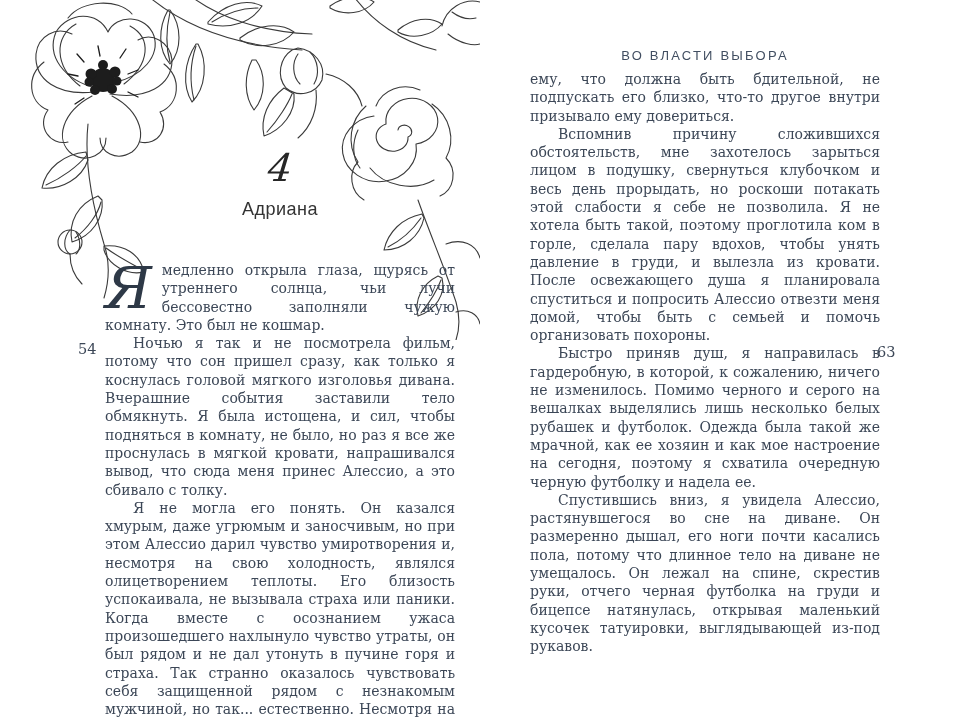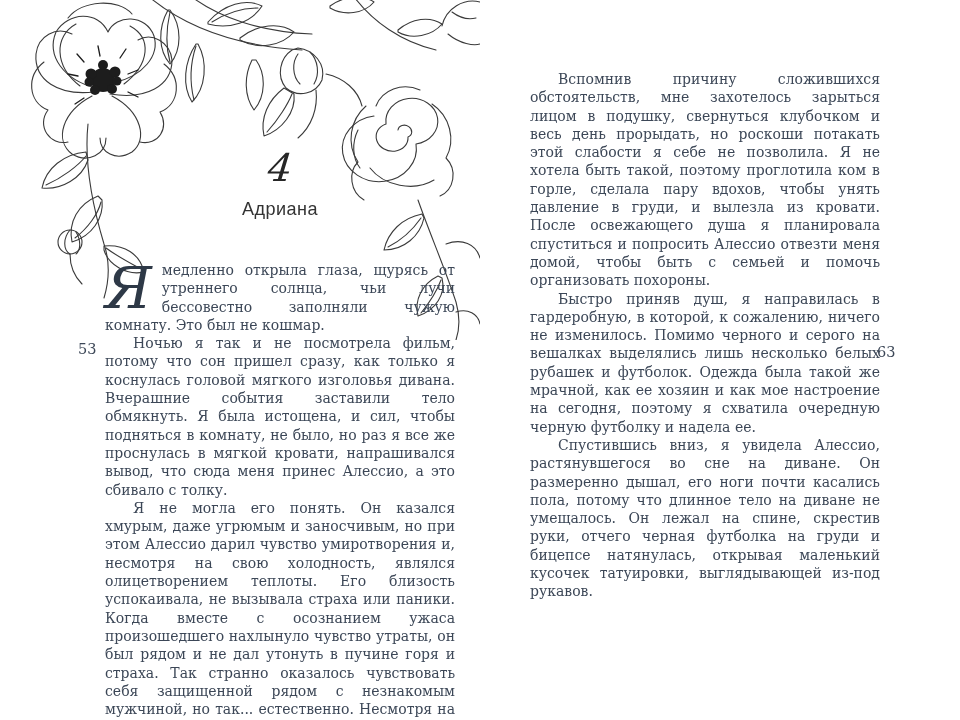--- a/index.html
+++ b/index.html
@@ -165,27 +165,29 @@
     <div class="chapter-number">4</div>
     <div class="chapter-title">Адриана</div>
   </div>
 
   <div class="textcol">
     <p class="no-indent"><span class="dropcap">Я</span><span>медленно открыла глаза, щурясь от утреннего солнца, чьи лучи бессовестно заполняли чужую комнату. Это был не кошмар.</span></p>
     <p>Ночью я так и не посмотрела фильм, потому что сон пришел сразу, как только я коснулась головой мягкого изголовья дивана. Вчерашние события заставили тело обмякнуть. Я была истощена, и сил, чтобы подняться в комнату, не было, но раз я все же проснулась в мягкой кровати, напрашивался вывод, что сюда меня принес Алессио, а это сбивало с толку.</p>
     <p>Я не могла его понять. Он казался хмурым, даже угрюмым и заносчивым, но при этом Алессио дарил чувство умиротворения и, несмотря на свою холодность, являлся олицетворением теплоты. Его близость успокаивала, не вызывала страха или паники. Когда вместе с осознанием ужаса произошедшего нахлынуло чувство утраты, он был рядом и не дал утонуть в пучине горя и страха. Так странно оказалось чувствовать себя защищенной рядом с незнакомым мужчиной, но так... естественно. Несмотря на то что разум кричал, что я не должна доверять</p>
   </div>
 
-  <div class="pagenum">53</div>
+  <div class="pagenum">54</div>
 </section>
 
 <section class="page right">
 
+  <div class="running-header">ВО ВЛАСТИ ВЫБОРА</div>
 
   <div class="textcol">
+    <p class="no-indent">ему, что должна быть бдительной, не подпускать его близко, что-то другое внутри призывало ему довериться.</p>
     <p>Вспомнив причину сложившихся обстоятельств, мне захотелось зарыться лицом в подушку, свернуться клубочком и весь день прорыдать, но роскоши потакать этой слабости я себе не позволила. Я не хотела быть такой, поэтому проглотила ком в горле, сделала пару вдохов, чтобы унять давление в груди, и вылезла из кровати. После освежающего душа я планировала спуститься и попросить Алессио отвезти меня домой, чтобы быть с семьей и помочь организовать похороны.</p>
     <p>Быстро приняв душ, я направилась в гардеробную, в которой, к сожалению, ничего не изменилось. Помимо черного и серого на вешалках выделялись лишь несколько белых рубашек и футболок. Одежда была такой же мрачной, как ее хозяин и как мое настроение на сегодня, поэтому я схватила очередную черную футболку и надела ее.</p>
     <p>Спустившись вниз, я увидела Алессио, растянувшегося во сне на диване. Он размеренно дышал, его ноги почти касались пола, потому что длинное тело на диване не умещалось. Он лежал на спине, скрестив руки, отчего черная футболка на груди и бицепсе натянулась, открывая маленький кусочек татуировки, выглядывающей из-под рукавов.</p>
 
   </div>
 
   <div class="pagenum">63</div>
 </section>
 
 </body></html>

